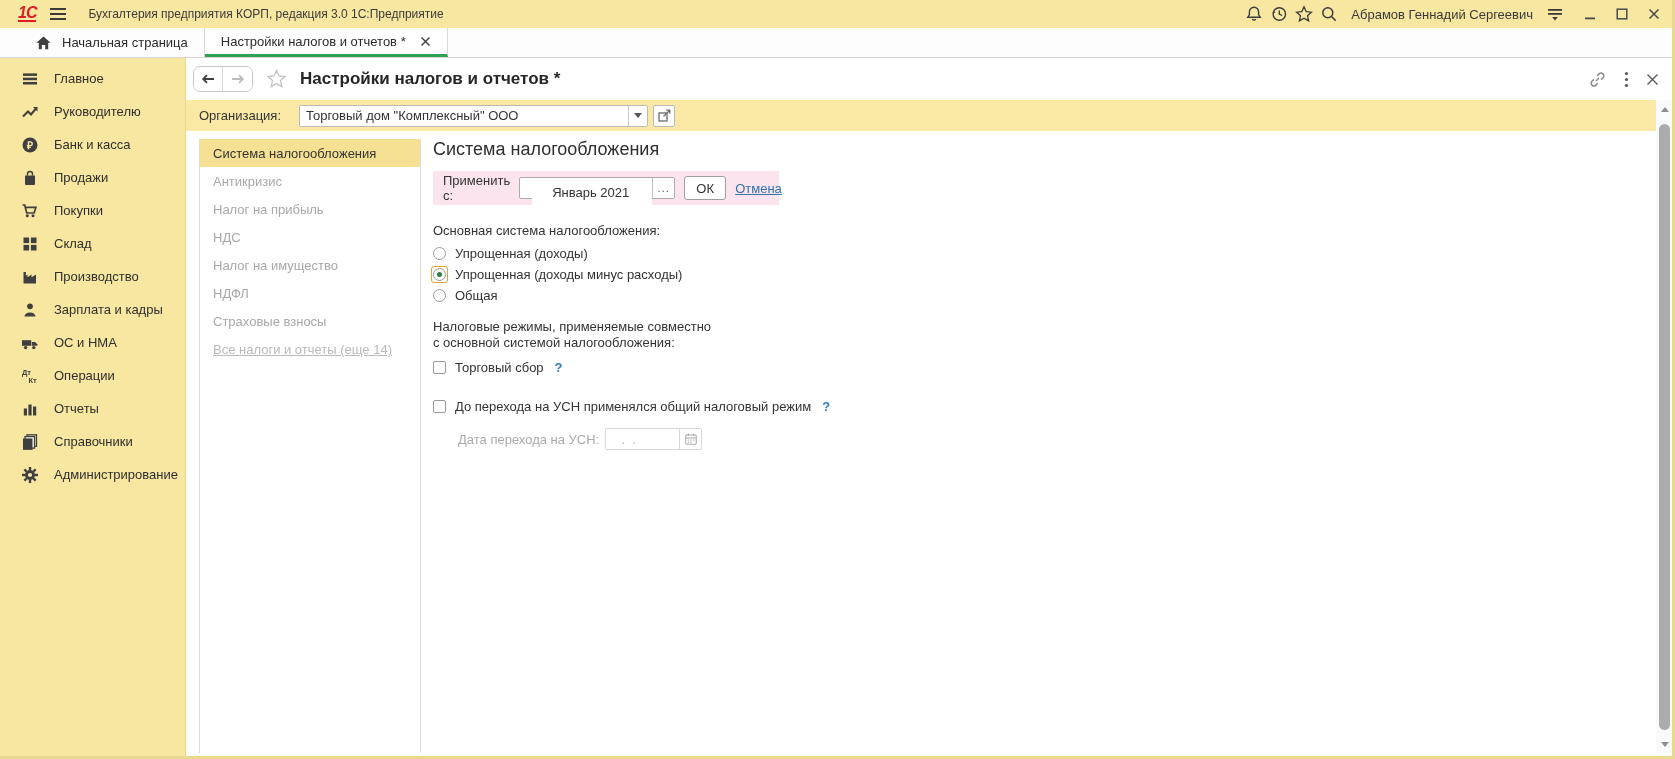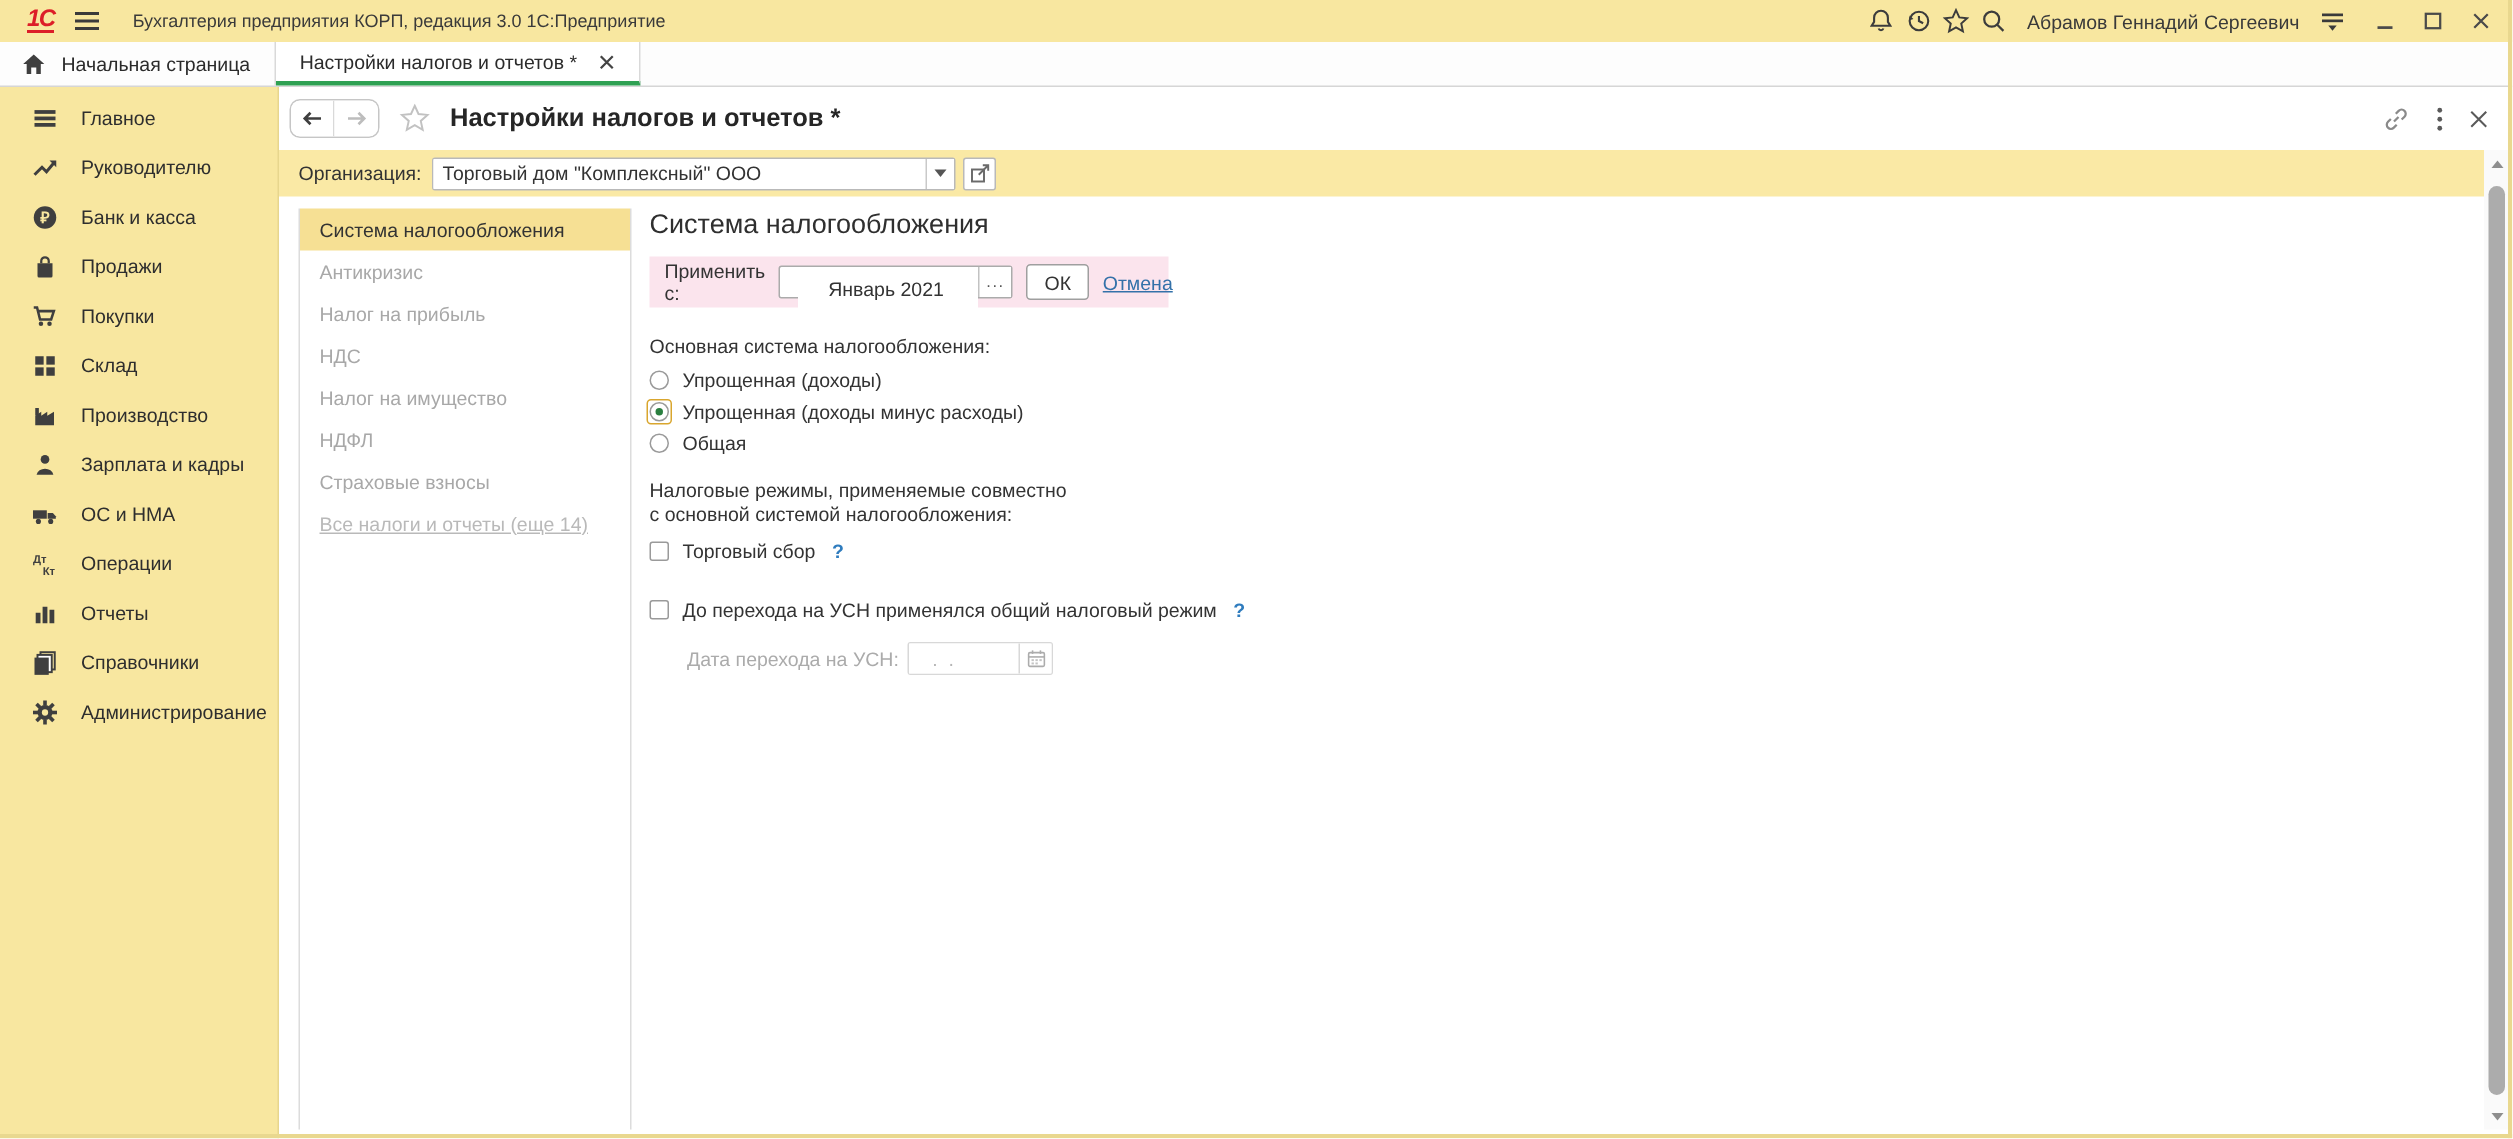--- a/index.html
+++ b/index.html
@@ -15,21 +15,21 @@
   .burger { display:inline-flex; flex-direction:column; gap:3px; margin-right:22px; cursor:pointer; }
   .burger i { display:block; width:16px; height:2px; background:#3A3A3A; }
   .app-title { color:#3A3A3A; font-size:12px; }
   .tb-right { margin-left:auto; display:flex; align-items:center; gap:7px; }
   .tb-ic { display:inline-flex; cursor:pointer; }
   .username { color:#3A3A3A; margin:0 6px; }
   .winbtns { display:flex; align-items:center; gap:18px; margin-left:12px; margin-right:4px; }
 
   
   .tabbar { position:absolute; left:0; top:28px; width:1675px; height:30px; background:#FDFDFD;
-    border-bottom:1px solid #D6D6D6; display:flex; }
+    border-bottom:1px solid #D6D6D6; display:flex;padding-left:21px; }
   .tab { display:flex; align-items:center; gap:10px; padding:0 16px; border-right:1px solid #D9D9D9;
     cursor:pointer; color:#2B2B2B; }
   .tab.home { padding-left:14px; }
   .tab.active { border-bottom:3px solid #2FA153; background:#FFFFFF; }
   .tab .tclose { margin-left:4px; display:inline-flex; }
 
   
   .sidebar { position:absolute; left:0; top:58px; width:186px; height:701px; background:#F8E7A0;
     border-right:1px solid #E7D68D; padding-top:4px; }
   .sb-item { height:33px; display:flex; align-items:center; padding-left:21px; gap:15px; cursor:pointer;
@@ -43,21 +43,21 @@
   .navgrp { display:flex; border:1px solid #C6C6C6; border-radius:7px; overflow:hidden; background:#fff; }
   .navbtn { width:29px; height:24px; display:flex; align-items:center; justify-content:center; cursor:pointer; background:#fff; }
   .navbtn.back { border-right:1px solid #D9D9D9; }
   .hdr-star { margin-left:13px; display:inline-flex; cursor:pointer; }
   .c-title { margin-left:13px; font-size:17px; font-weight:bold; color:#262626; }
   .hdr-right { position:absolute; right:16px; top:0; height:42px; display:flex; align-items:center; gap:17px; }
   .hdr-right > span { display:inline-flex; cursor:pointer; }
 
   .org-bar { position:absolute; left:0; top:42px; width:1470px; height:31px; background:#FAE9A5;
     display:flex; align-items:center; padding-left:13px; }
-  .org-label { color:#333; margin-right:7px; }
+  .org-label { color:#333; margin-right:18px; }
   .org-combo { display:flex; height:22px; border:1px solid #B9B9B9; background:#fff; border-radius:2px; }
   .org-input { width:328px; height:20px; border:none; outline:none; padding:0 6px; font:13px "Liberation Sans",sans-serif; color:#333; background:#fff; }
   .org-dd { width:19px; border-left:1px solid #C9C9C9; display:flex; align-items:center; justify-content:center; cursor:pointer; background:#fff; }
   .caret { width:0; height:0; border-left:4px solid transparent; border-right:4px solid transparent; border-top:5px solid #555; }
   .org-open { margin-left:5px; width:22px; height:22px; border:1px solid #B9B9B9; border-radius:2px; background:#fff;
     display:flex; align-items:center; justify-content:center; cursor:pointer; }
 
   
   .cat-panel { position:absolute; left:13px; top:81px; width:222px; height:614px;
     border-left:1px solid #DCDCDC; border-right:1px solid #DCDCDC; }

